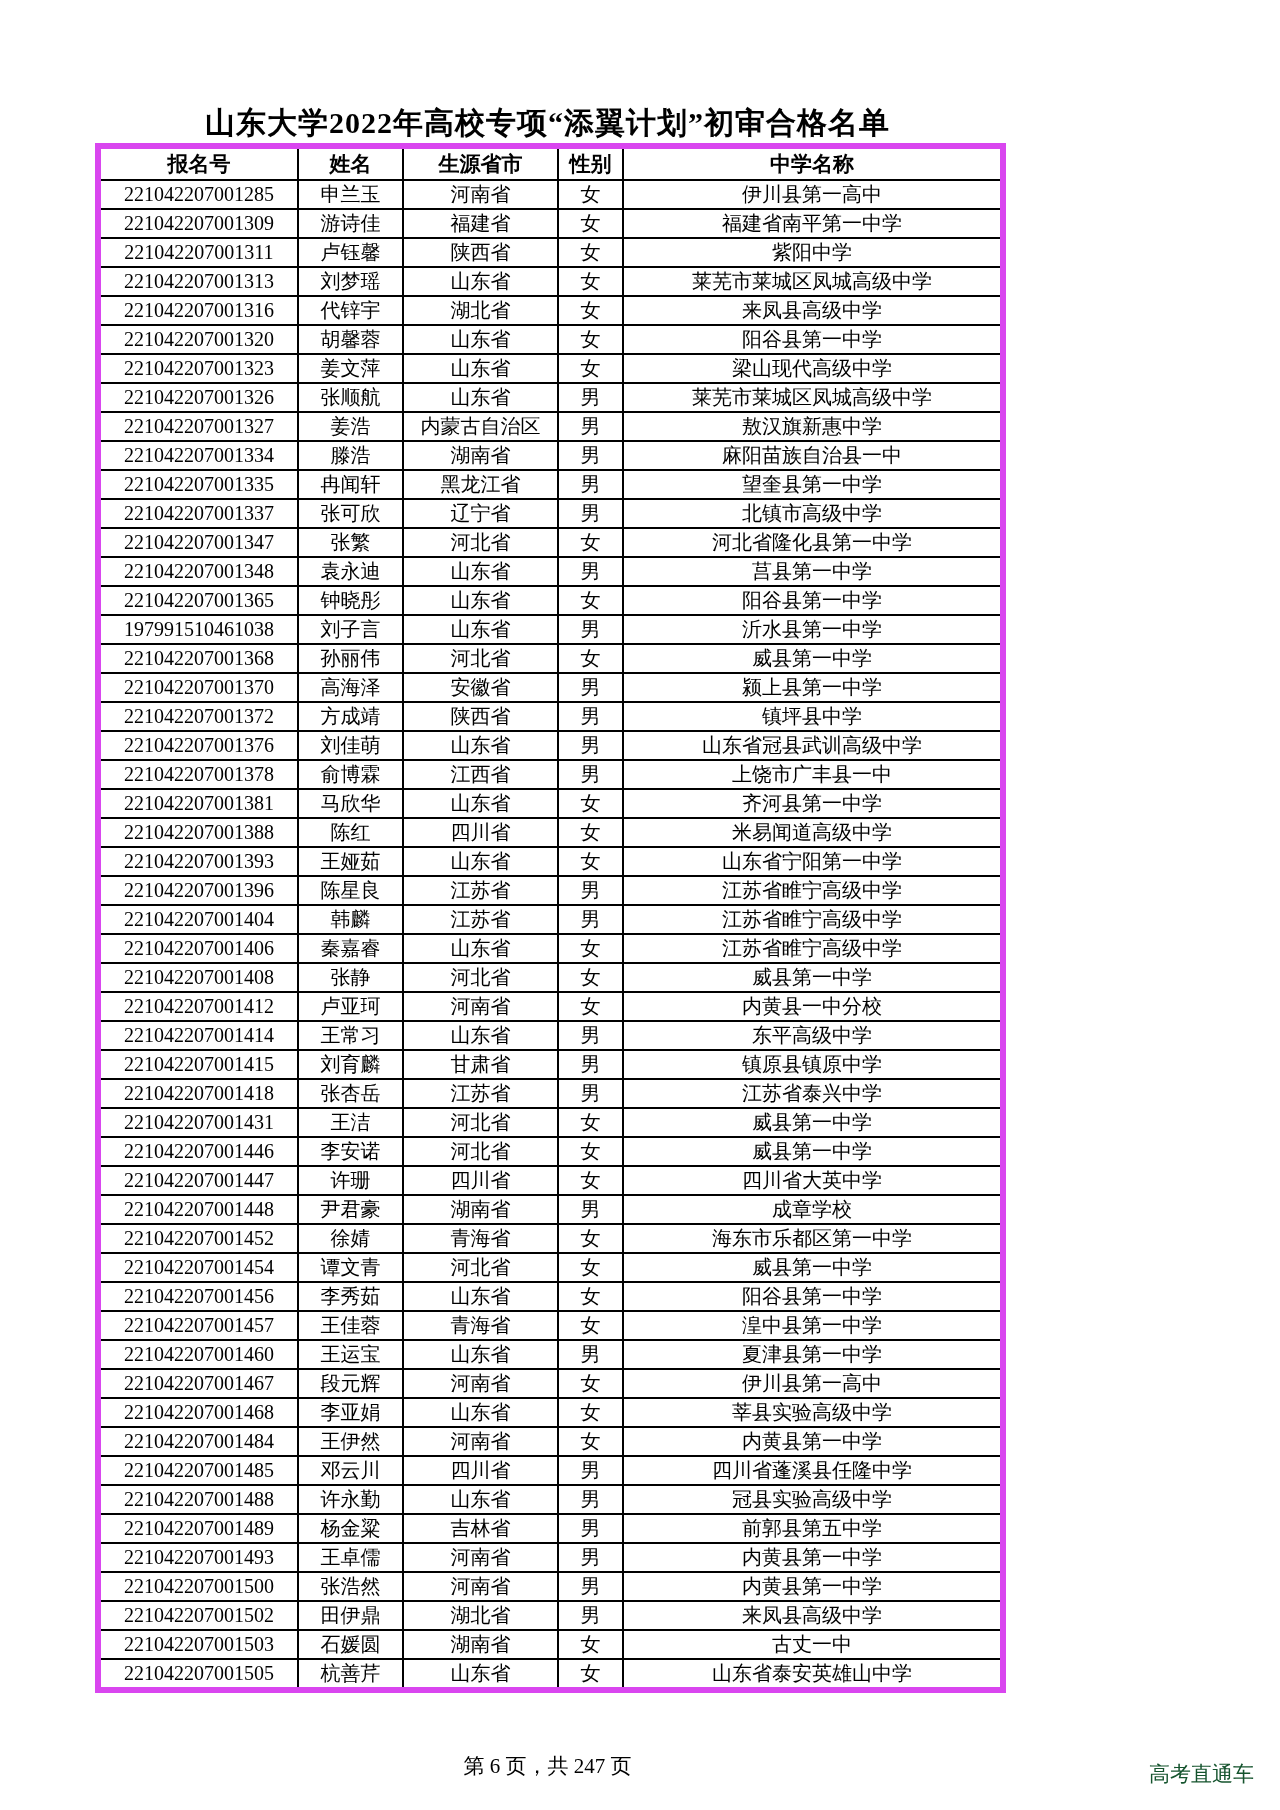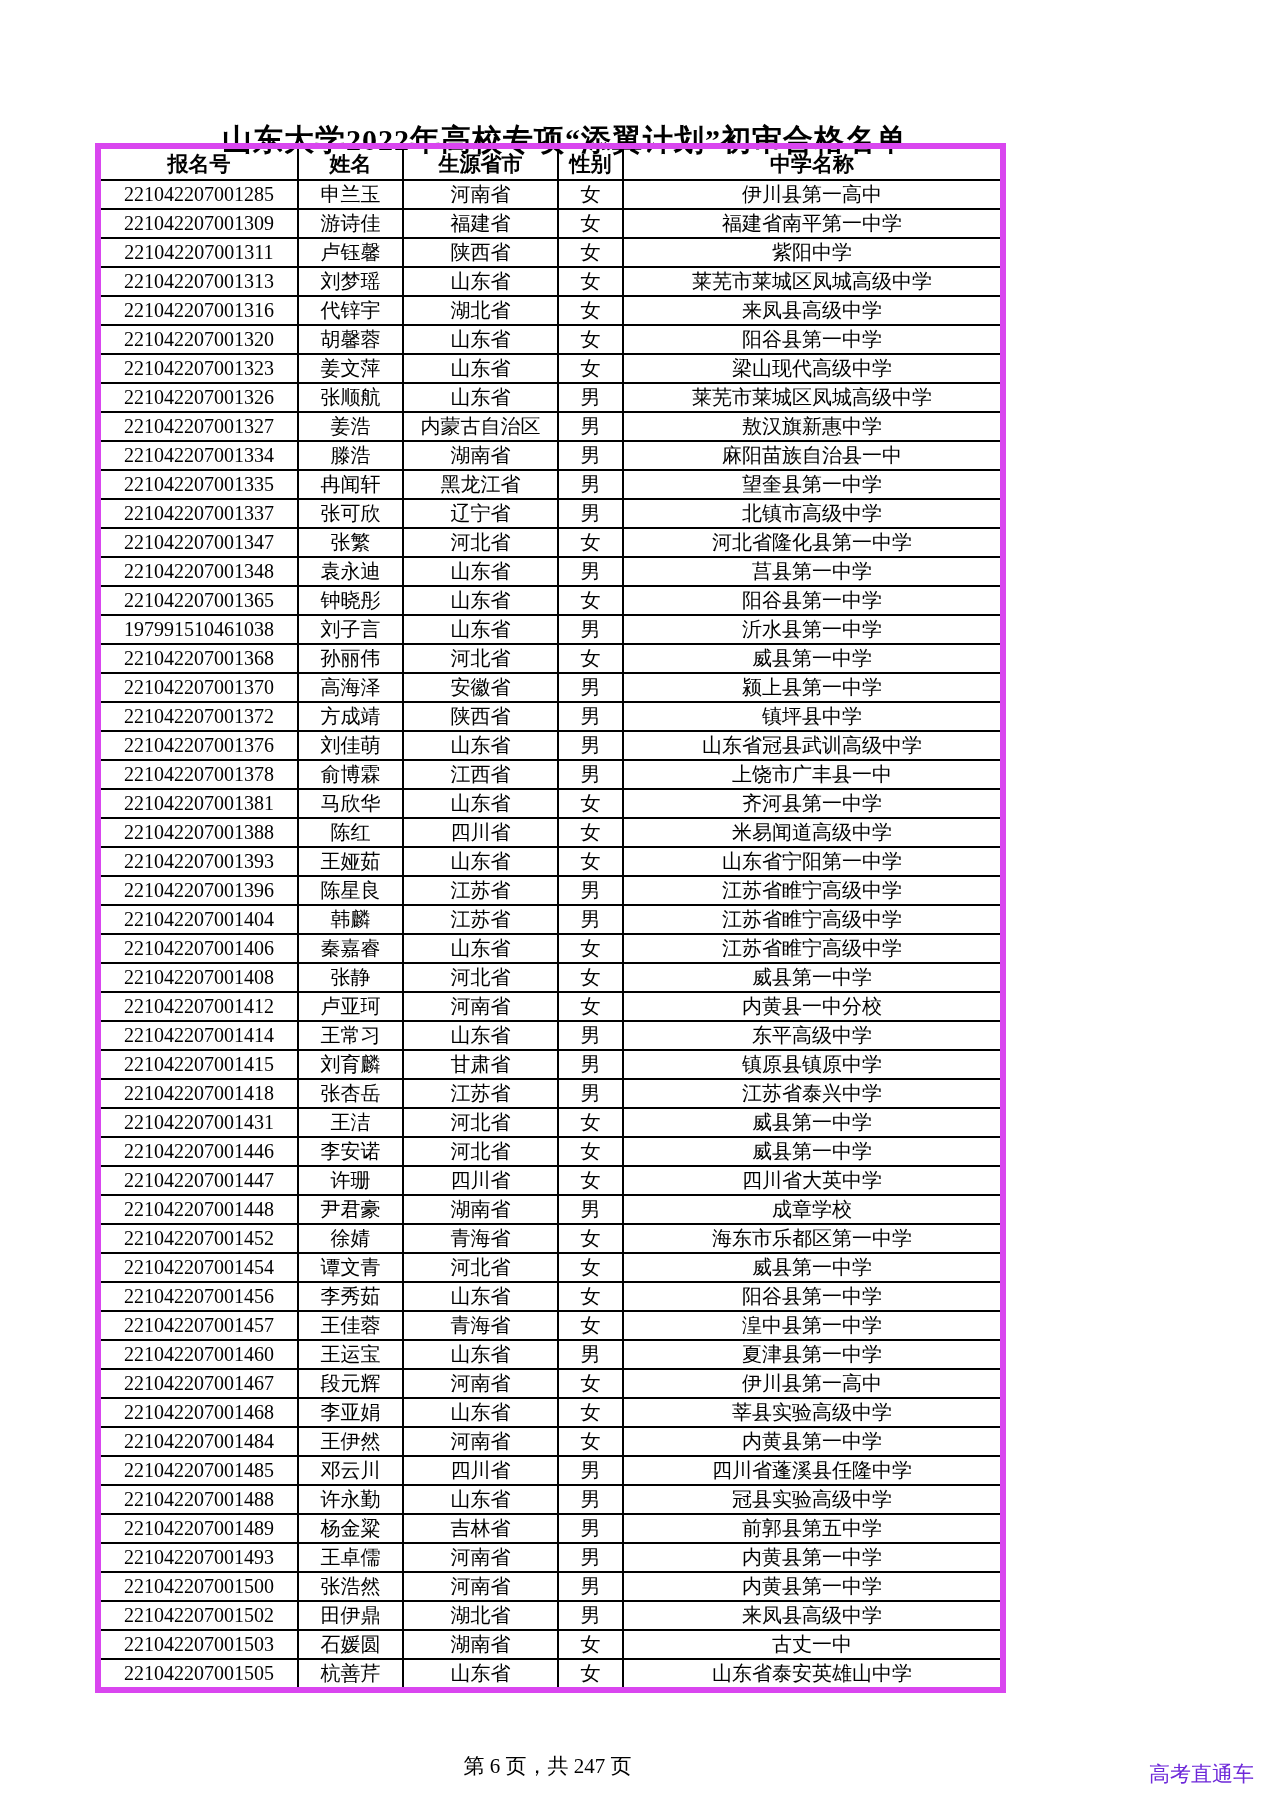--- a/index.html
+++ b/index.html
@@ -12,21 +12,21 @@
     height: 1810px;
     position: relative;
     font-family: "Liberation Serif", "DejaVu Serif", serif;
     color: #000;
   }
   .page-title {
     position: absolute;
     top: 103px;
     left: 95px;
     width: 905px;
-    margin: 17px;
+    margin: 0;
     text-align: center;
     font-size: 30px;
     font-weight: bold;
     letter-spacing: 1px;
     white-space: nowrap;
   }
   table.roster {
     position: absolute;
     top: 143px;
     left: 95px;
@@ -60,21 +60,21 @@
     left: 95px;
     width: 905px;
     text-align: center;
     font-size: 21px;
   }
   .watermark {
     position: absolute;
     top: 1760px;
     right: 26px;
     font-size: 21px;
-    color: #6d28d9;
+    color: #14532d;
     font-family: "Liberation Sans", "DejaVu Sans", sans-serif;
   }
 </style>
 </head>
 <body>
 
 <h1 class="page-title">山东大学2022年高校专项“添翼计划”初审合格名单</h1>
 
 <table class="roster">
   <colgroup>

